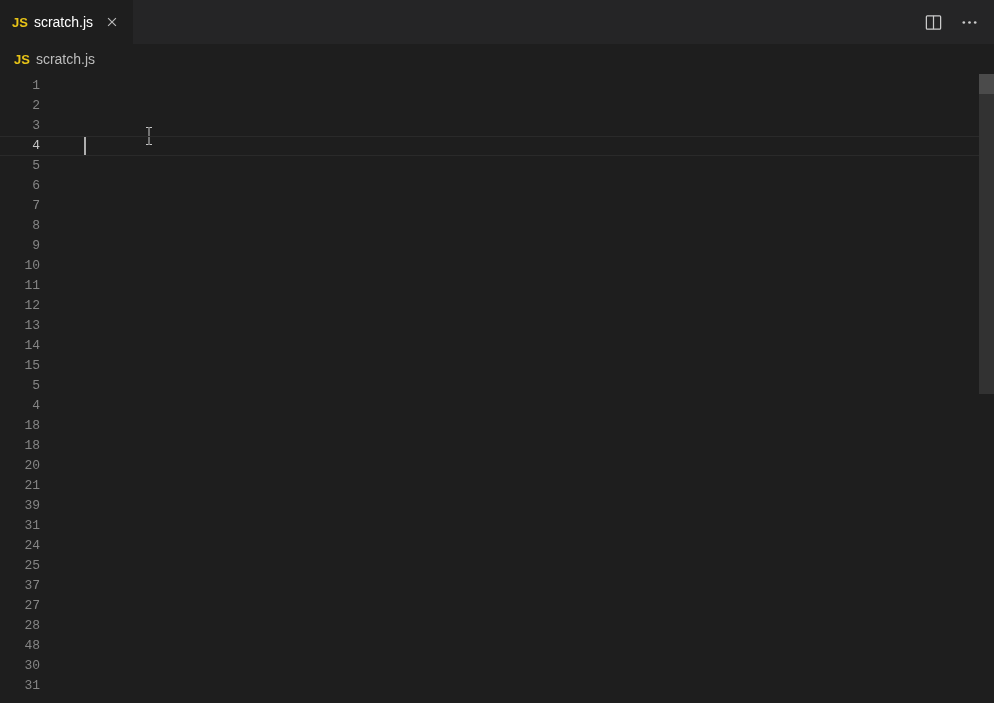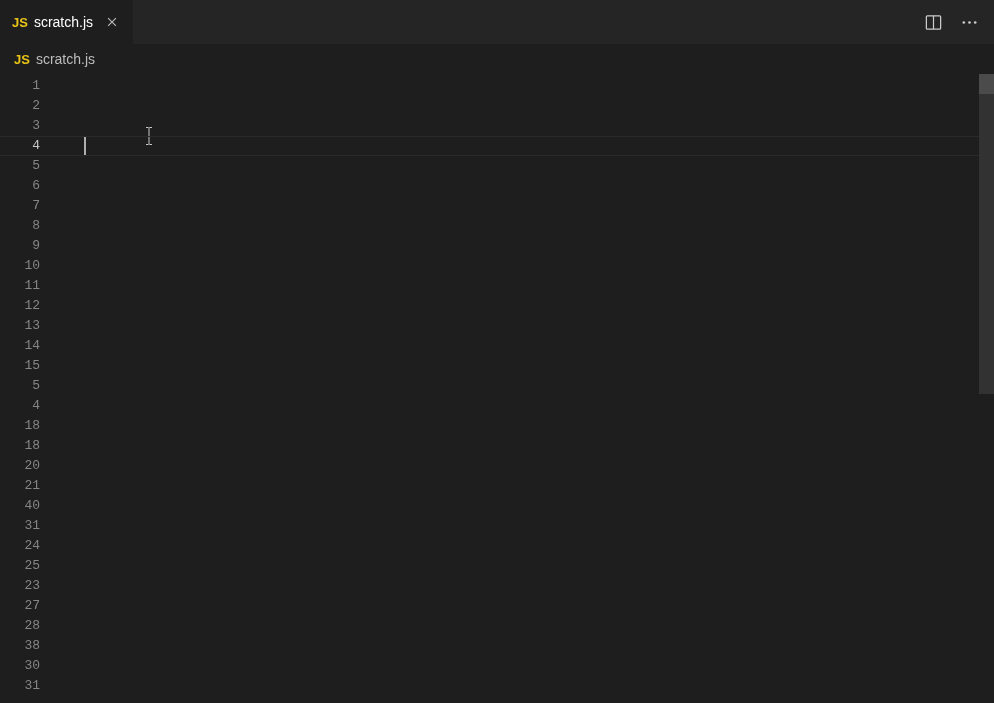--- a/index.html
+++ b/index.html
@@ -214,28 +214,28 @@
       <div class="line-number">12</div>
       <div class="line-number">13</div>
       <div class="line-number">14</div>
       <div class="line-number">15</div>
       <div class="line-number">5</div>
       <div class="line-number">4</div>
       <div class="line-number">18</div>
       <div class="line-number">18</div>
       <div class="line-number">20</div>
       <div class="line-number">21</div>
-      <div class="line-number">40</div>
+      <div class="line-number">39</div>
       <div class="line-number">31</div>
       <div class="line-number">24</div>
       <div class="line-number">25</div>
-      <div class="line-number">23</div>
+      <div class="line-number">37</div>
       <div class="line-number">27</div>
       <div class="line-number">28</div>
-      <div class="line-number">38</div>
+      <div class="line-number">48</div>
       <div class="line-number">30</div>
       <div class="line-number">31</div>
     </div>
   <div class="code-area" id="codearea" style="position: relative;">
       <div class="code-line"></div>
       <div class="code-line"></div>
       <div class="code-line"></div>
       <div class="code-line"></div>
       <div class="code-line"></div>
       <div class="code-line"></div>

